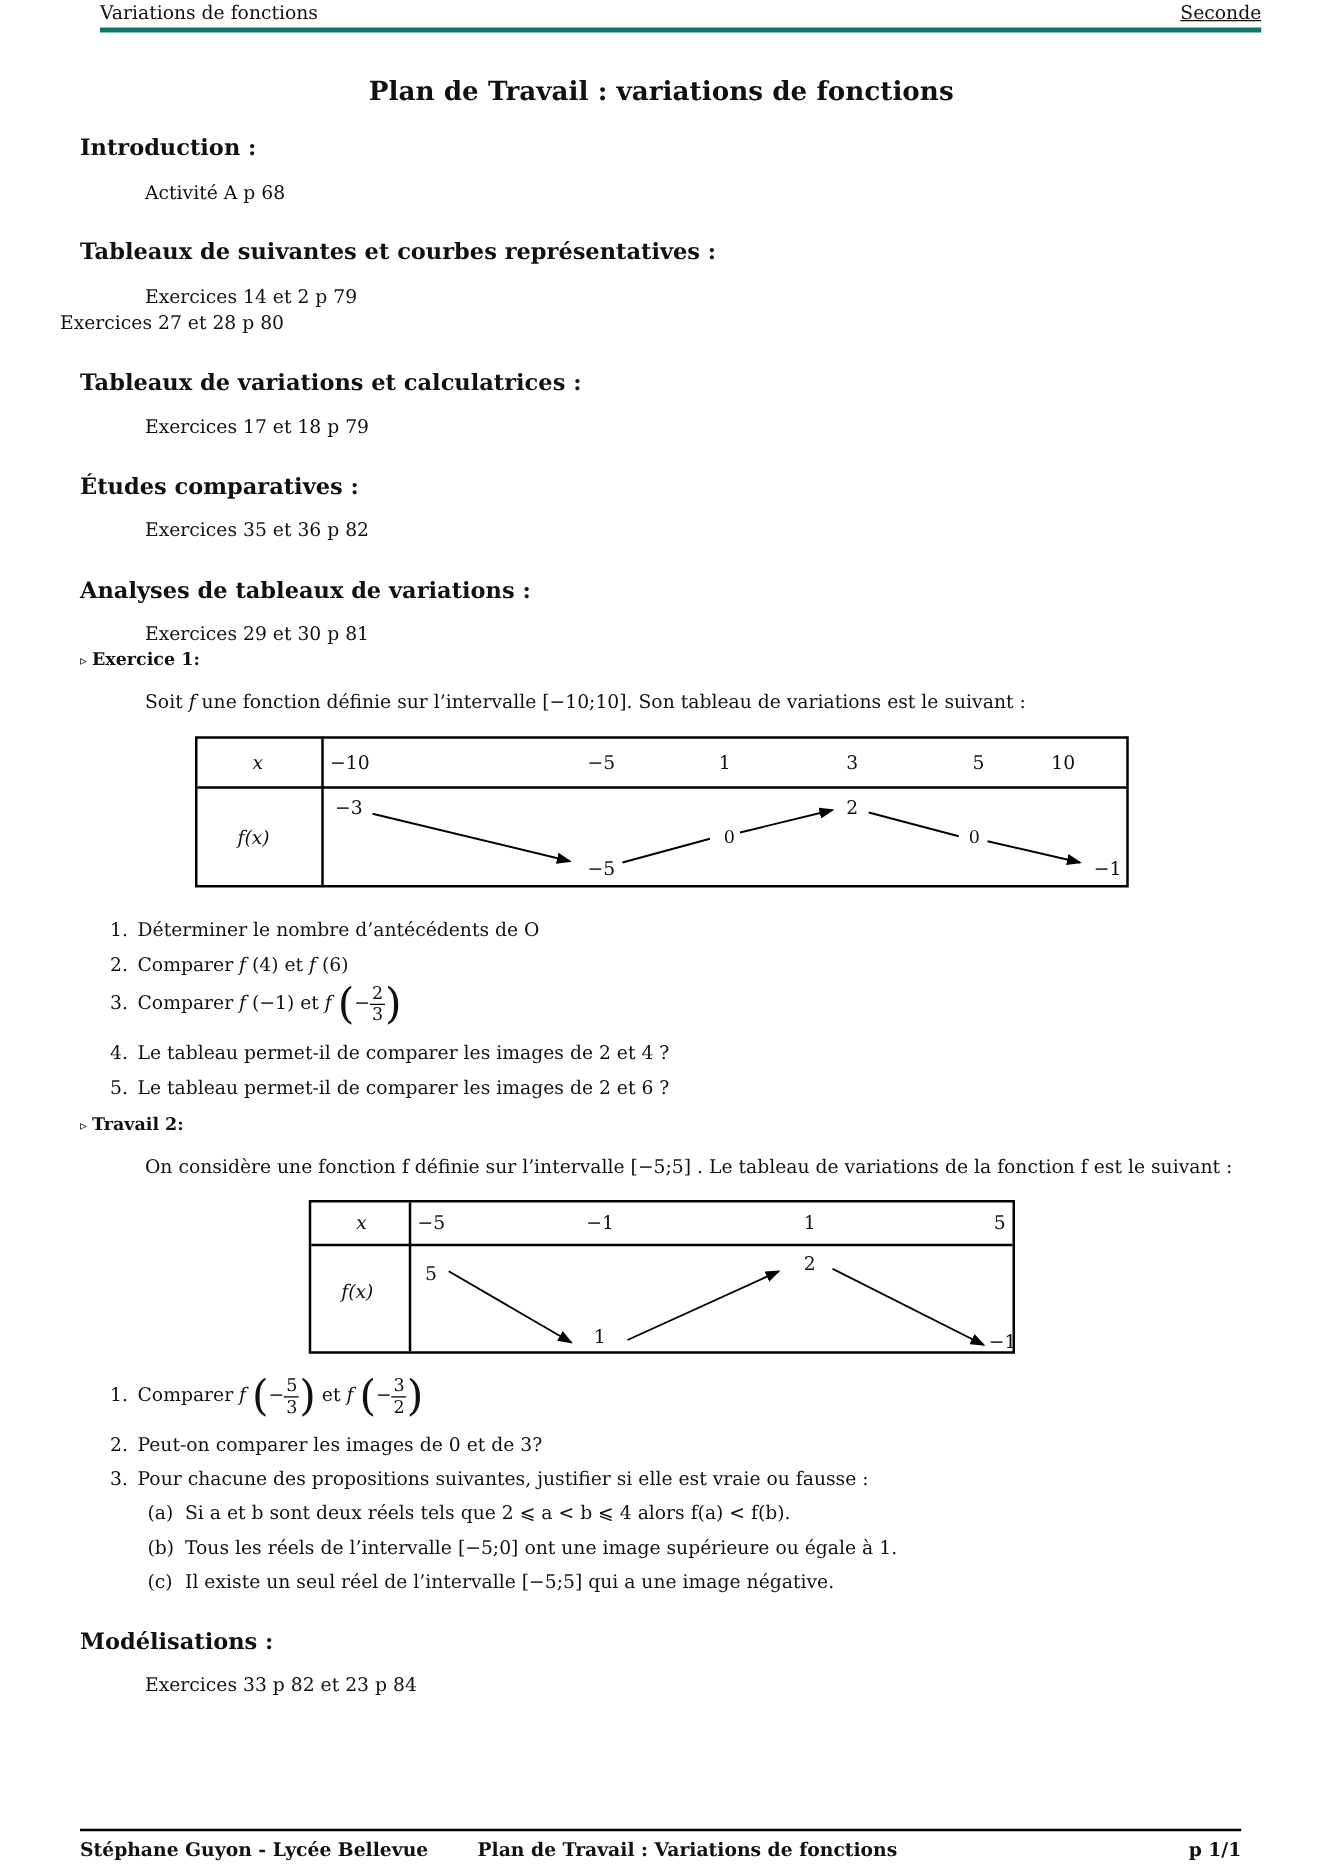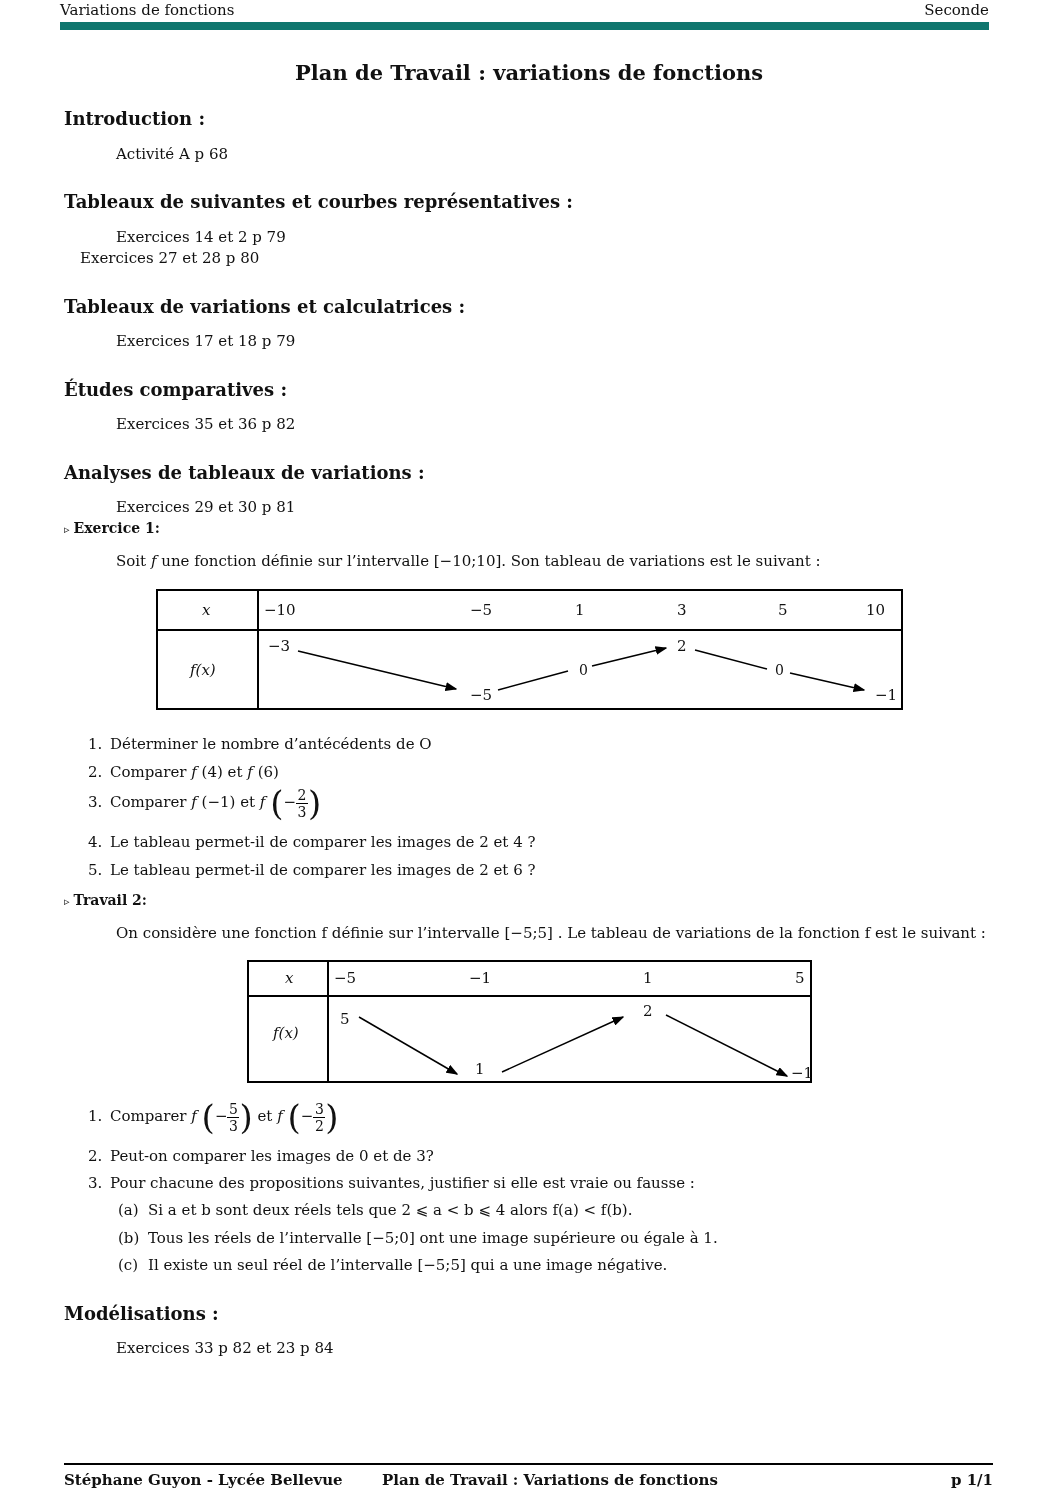--- a/index.html
+++ b/index.html
@@ -1,25 +1,25 @@
 <!DOCTYPE html>
 <html><head>
 <meta charset="utf-8">
 <style>
   html, body { margin:0; padding:0; background:#ffffff; }
   body { width:1058px; height:1497px; position:relative; font-family:"DejaVu Serif","Liberation Serif",serif; color:#111; overflow:hidden; }
   .abs { position:absolute; }
-  .hdr { top:0; left:60px; width:929px; height:22px; border-bottom:8px solid #0f766e; font-size:15px; }
+  .hdr { top:0; left:80px; width:929px; height:22px; border-bottom:4px solid #0f766e; font-size:15px; }
   .hdr .l { position:absolute; left:0; top:1px; }
-  .hdr .r { position:absolute; right:0; top:1px; }
+  .hdr .r { position:absolute; right:0; top:1px;text-decoration:underline; }
   .title { top:60px; left:0; width:1058px; text-align:center; font-size:21px; font-weight:bold; }
   .h2 { left:64px; font-size:18px; font-weight:bold; }
   .p { font-size:15px; }
   .ind { left:92px;margin-left:24px; }
-  .noind { left:80px;text-align:right; }
+  .noind { left:48px;text-align:right; }
   .exo { left:64px; font-size:14px; font-weight:bold; }
   .tri { display:inline-block; font-size:11px; margin-right:4px; }
   i.m { font-style:italic; font-family:"DejaVu Serif","Liberation Serif",serif; }
   .num { position:absolute; font-size:15px; }
   .li { left:88px; font-size:15px; }
   .li .n { display:inline-block; width:22px; }
   .sub { left:118px; font-size:15px; }
   .sub .n { display:inline-block; width:30px; }
   .frac { display:inline-flex; flex-direction:column; align-items:center; vertical-align:middle; font-size:14px; line-height:16px; }
   .frac .bar { border-top:1.5px solid #000; width:12px; }
@@ -64,21 +64,21 @@
 <div class="abs" style="left:156px; top:589px; width:747px; height:121px; border:2px solid #000; box-sizing:border-box;">
   <div class="abs" style="left:99px; top:0; width:2px; height:117px; background:#000;"></div>
   <div class="abs" style="left:0; top:38px; width:743px; height:2px; background:#000;"></div>
   <i class="abs num m" style="left:44px; top:10px;">x</i>
   <i class="abs num m" style="left:32px; top:70px;">f(x)</i>
   <span class="num" style="left:106px; top:10px;">−10</span>
   <span class="num" style="left:312px; top:10px;">−5</span>
   <span class="num" style="left:417px; top:10px;">1</span>
   <span class="num" style="left:519px; top:10px;">3</span>
   <span class="num" style="left:620px; top:10px;">5</span>
-  <span class="num" style="left:708px; top:10px;">10</span>
+  <span class="num" style="left:683px; top:10px;">10</span>
 
   <span class="num" style="left:110px; top:46px;">−3</span>
   <span class="num" style="left:312px; top:95px;">−5</span>
   <span class="num" style="left:421px; top:71px; font-size:14px;">0</span>
   <span class="num" style="left:519px; top:46px;">2</span>
   <span class="num" style="left:617px; top:71px; font-size:14px;">0</span>
   <span class="num" style="left:717px; top:95px;">−1</span>
 
   <svg width="747" height="121">
     <defs>

